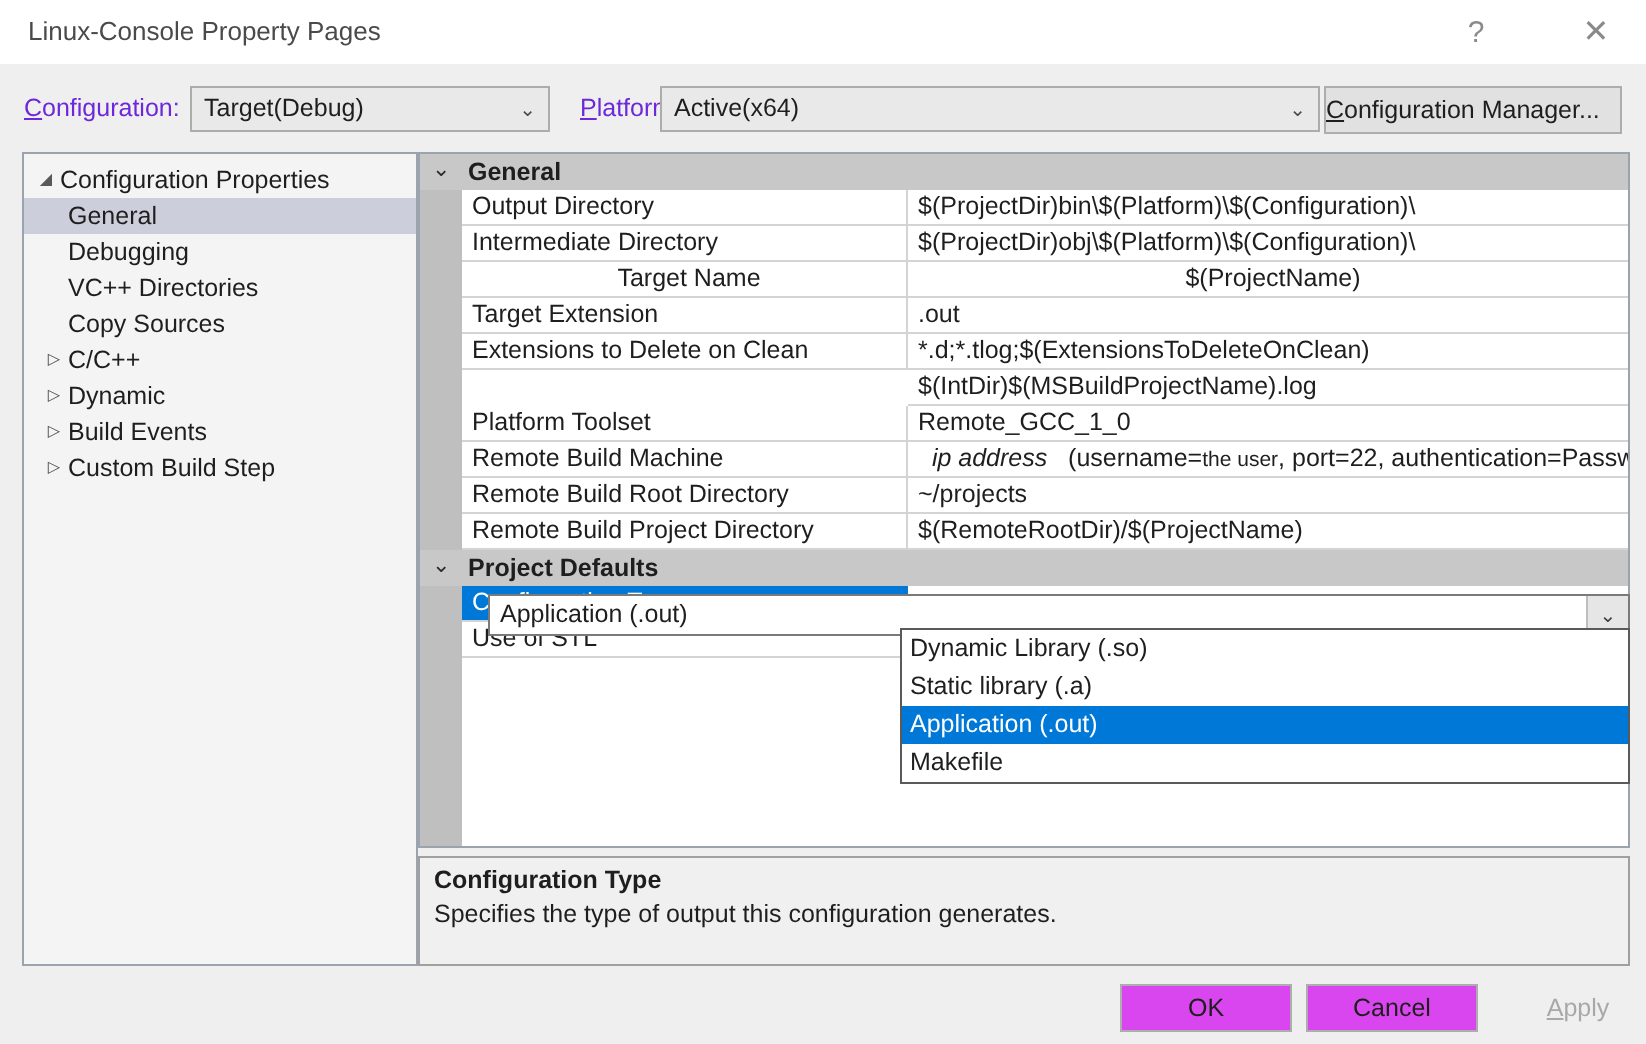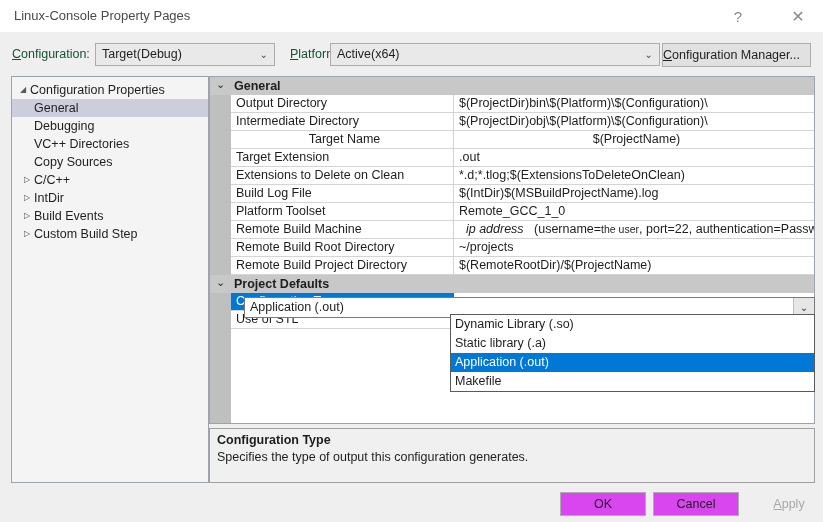--- a/index.html
+++ b/index.html
@@ -25,21 +25,21 @@
   .tb-btn{
     position:absolute;top:0;width:46px;height:32px;
     display:flex;align-items:center;justify-content:center;
     color:#8A8A8A;font-size:15px;
   }
   #help-btn{left:715px;}
   #close-btn{left:775px;font-size:16px;}
 
   
   .lbl{
-    position:absolute;font-size:12.5px;color:#14532d;white-space:nowrap;
+    position:absolute;font-size:12.5px;color:#6d28d9;white-space:nowrap;
   }
   .lbl u{text-decoration:underline;}
   #cfg-label{left:12px;top:47px;}
   #plat-label{left:290px;top:47px;}
 
   .combo{
     position:absolute;height:23px;
     border:1px solid #ACACAC;
     background:#E9E9E9;
     box-sizing:border-box;
@@ -214,21 +214,21 @@
 <div id="tree-panel">
   <div class="tree-item tree-root" style="top:4px;">
     <span class="tw">◢</span><span>Configuration Properties</span>
   </div>
   <div id="tree-children" style="position:relative;margin-top:4px;">
       <div class="tree-item tree-child sel"><span>General</span></div>
       <div class="tree-item tree-child"><span>Debugging</span></div>
       <div class="tree-item tree-child"><span>VC++ Directories</span></div>
       <div class="tree-item tree-child"><span>Copy Sources</span></div>
       <div class="tree-item tree-group"><span class="tw">▷</span><span>C/C++</span></div>
-      <div class="tree-item tree-group"><span class="tw">▷</span><span>IntDir</span></div>
+      <div class="tree-item tree-group"><span class="tw">▷</span><span>Dynamic</span></div>
       <div class="tree-item tree-group"><span class="tw">▷</span><span>Build Events</span></div>
       <div class="tree-item tree-group"><span class="tw">▷</span><span>Custom Build Step</span></div>
     </div>
 </div>
 
 <div id="grid">
   <div id="grid-gutter"></div>
   <div id="grid-content">
       <div class="sec-header" style="top: 0px;">
         <span class="chev">⌄</span>
@@ -248,21 +248,20 @@
       </div>
       <div class="prow" style="top: 72px;">
         <div class="pname">Target Extension</div>
         <div class="pval">.out</div>
       </div>
       <div class="prow" style="top: 90px;">
         <div class="pname">Extensions to Delete on Clean</div>
         <div class="pval">*.d;*.tlog;$(ExtensionsToDeleteOnClean)</div>
       </div>
       <div class="prow" style="top: 108px;">
-        <div class="pname">Build Log File</div>
         <div class="pval">$(IntDir)$(MSBuildProjectName).log</div>
       </div>
       <div class="prow" style="top: 126px; padding-left: 43px;">
         <div class="pname">Platform Toolset</div>
         <div class="pval">Remote_GCC_1_0</div>
       </div>
       <div class="prow" style="top: 144px;">
         <div class="pname">Remote Build Machine</div>
         <div class="pval"><span class="ital">&nbsp;&nbsp;ip address</span><span>&nbsp;&nbsp;&nbsp;(username=</span><span class="ital-sm">the user</span><span>, port=22, authentication=Password</span></div>
       </div>

